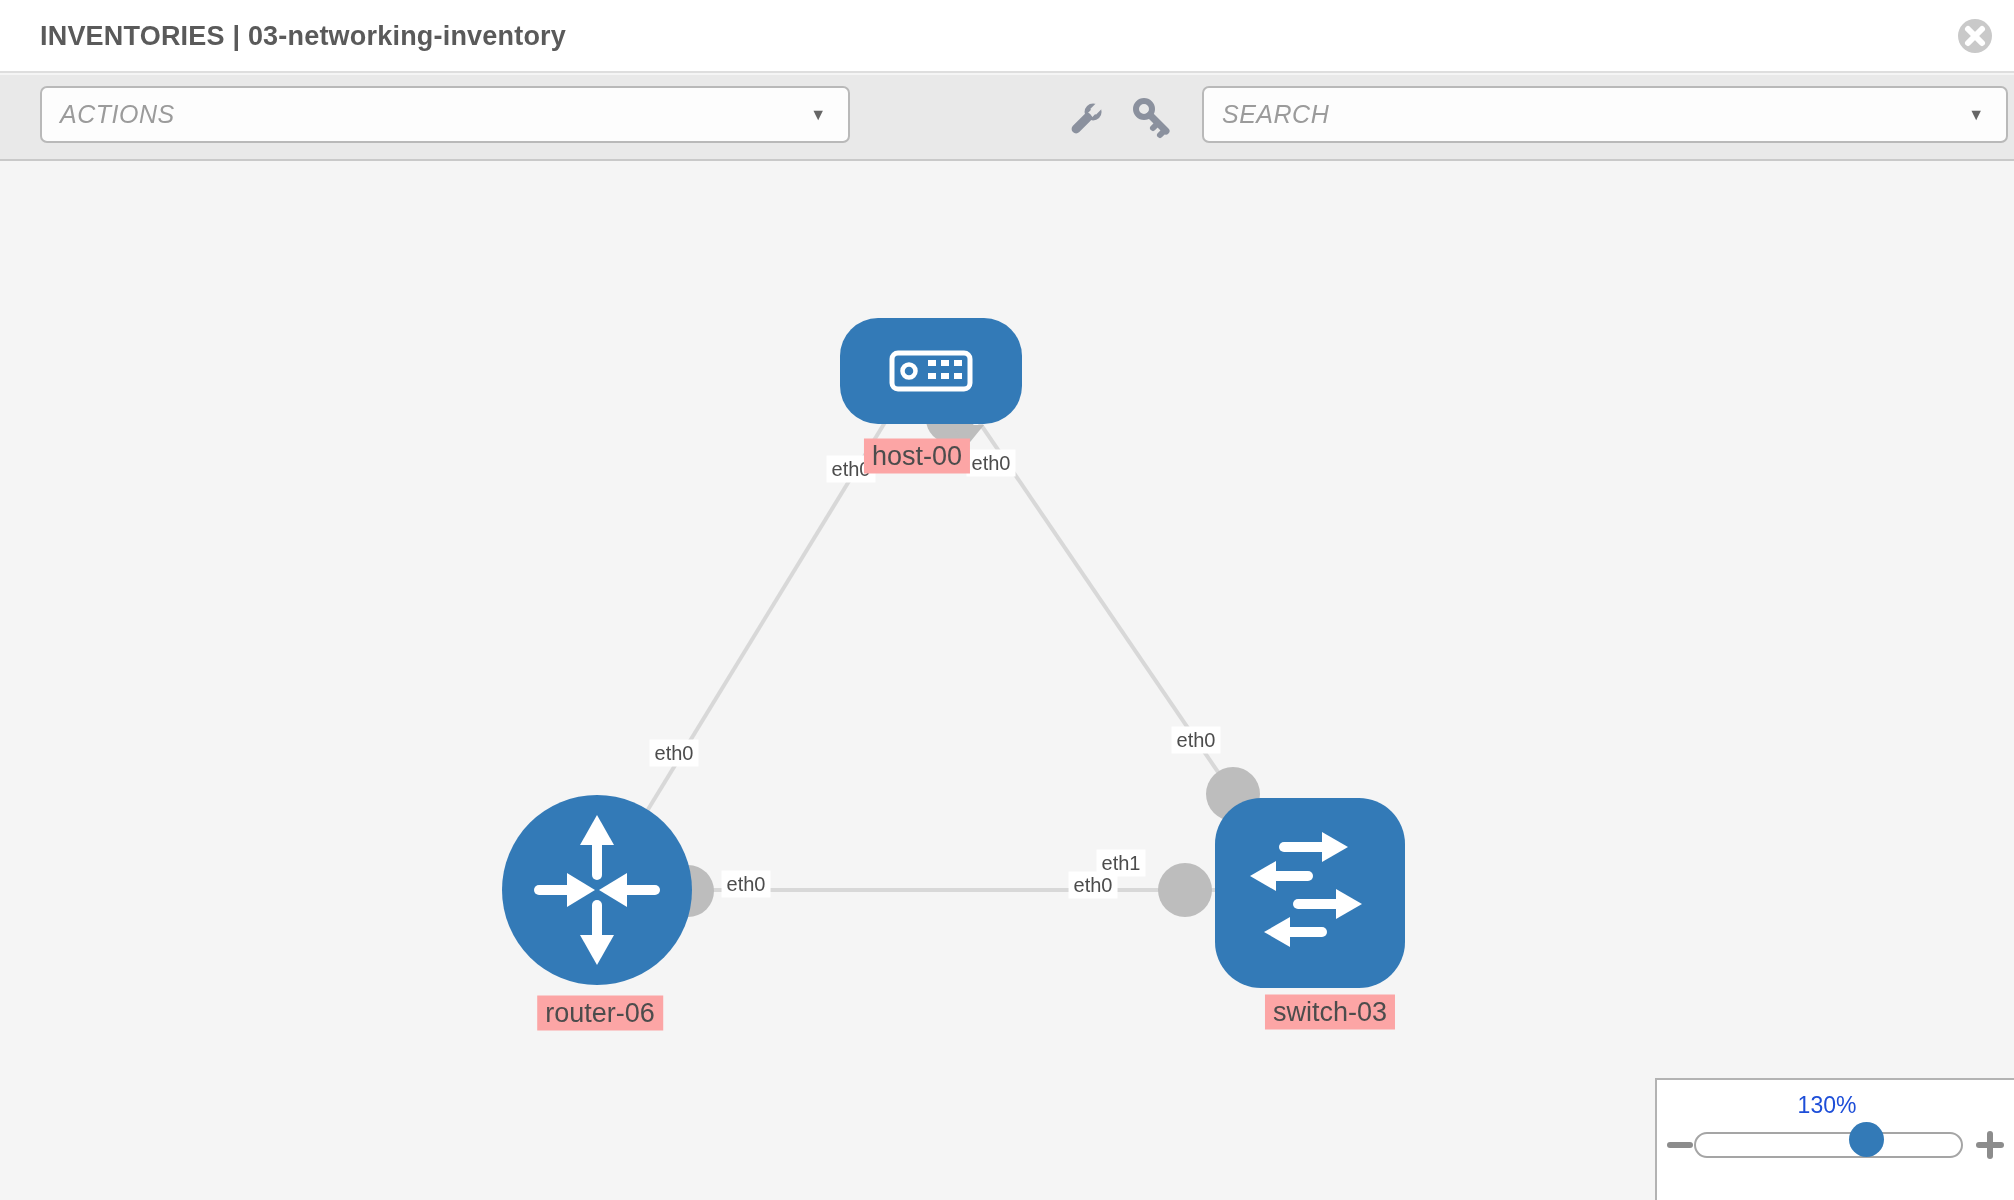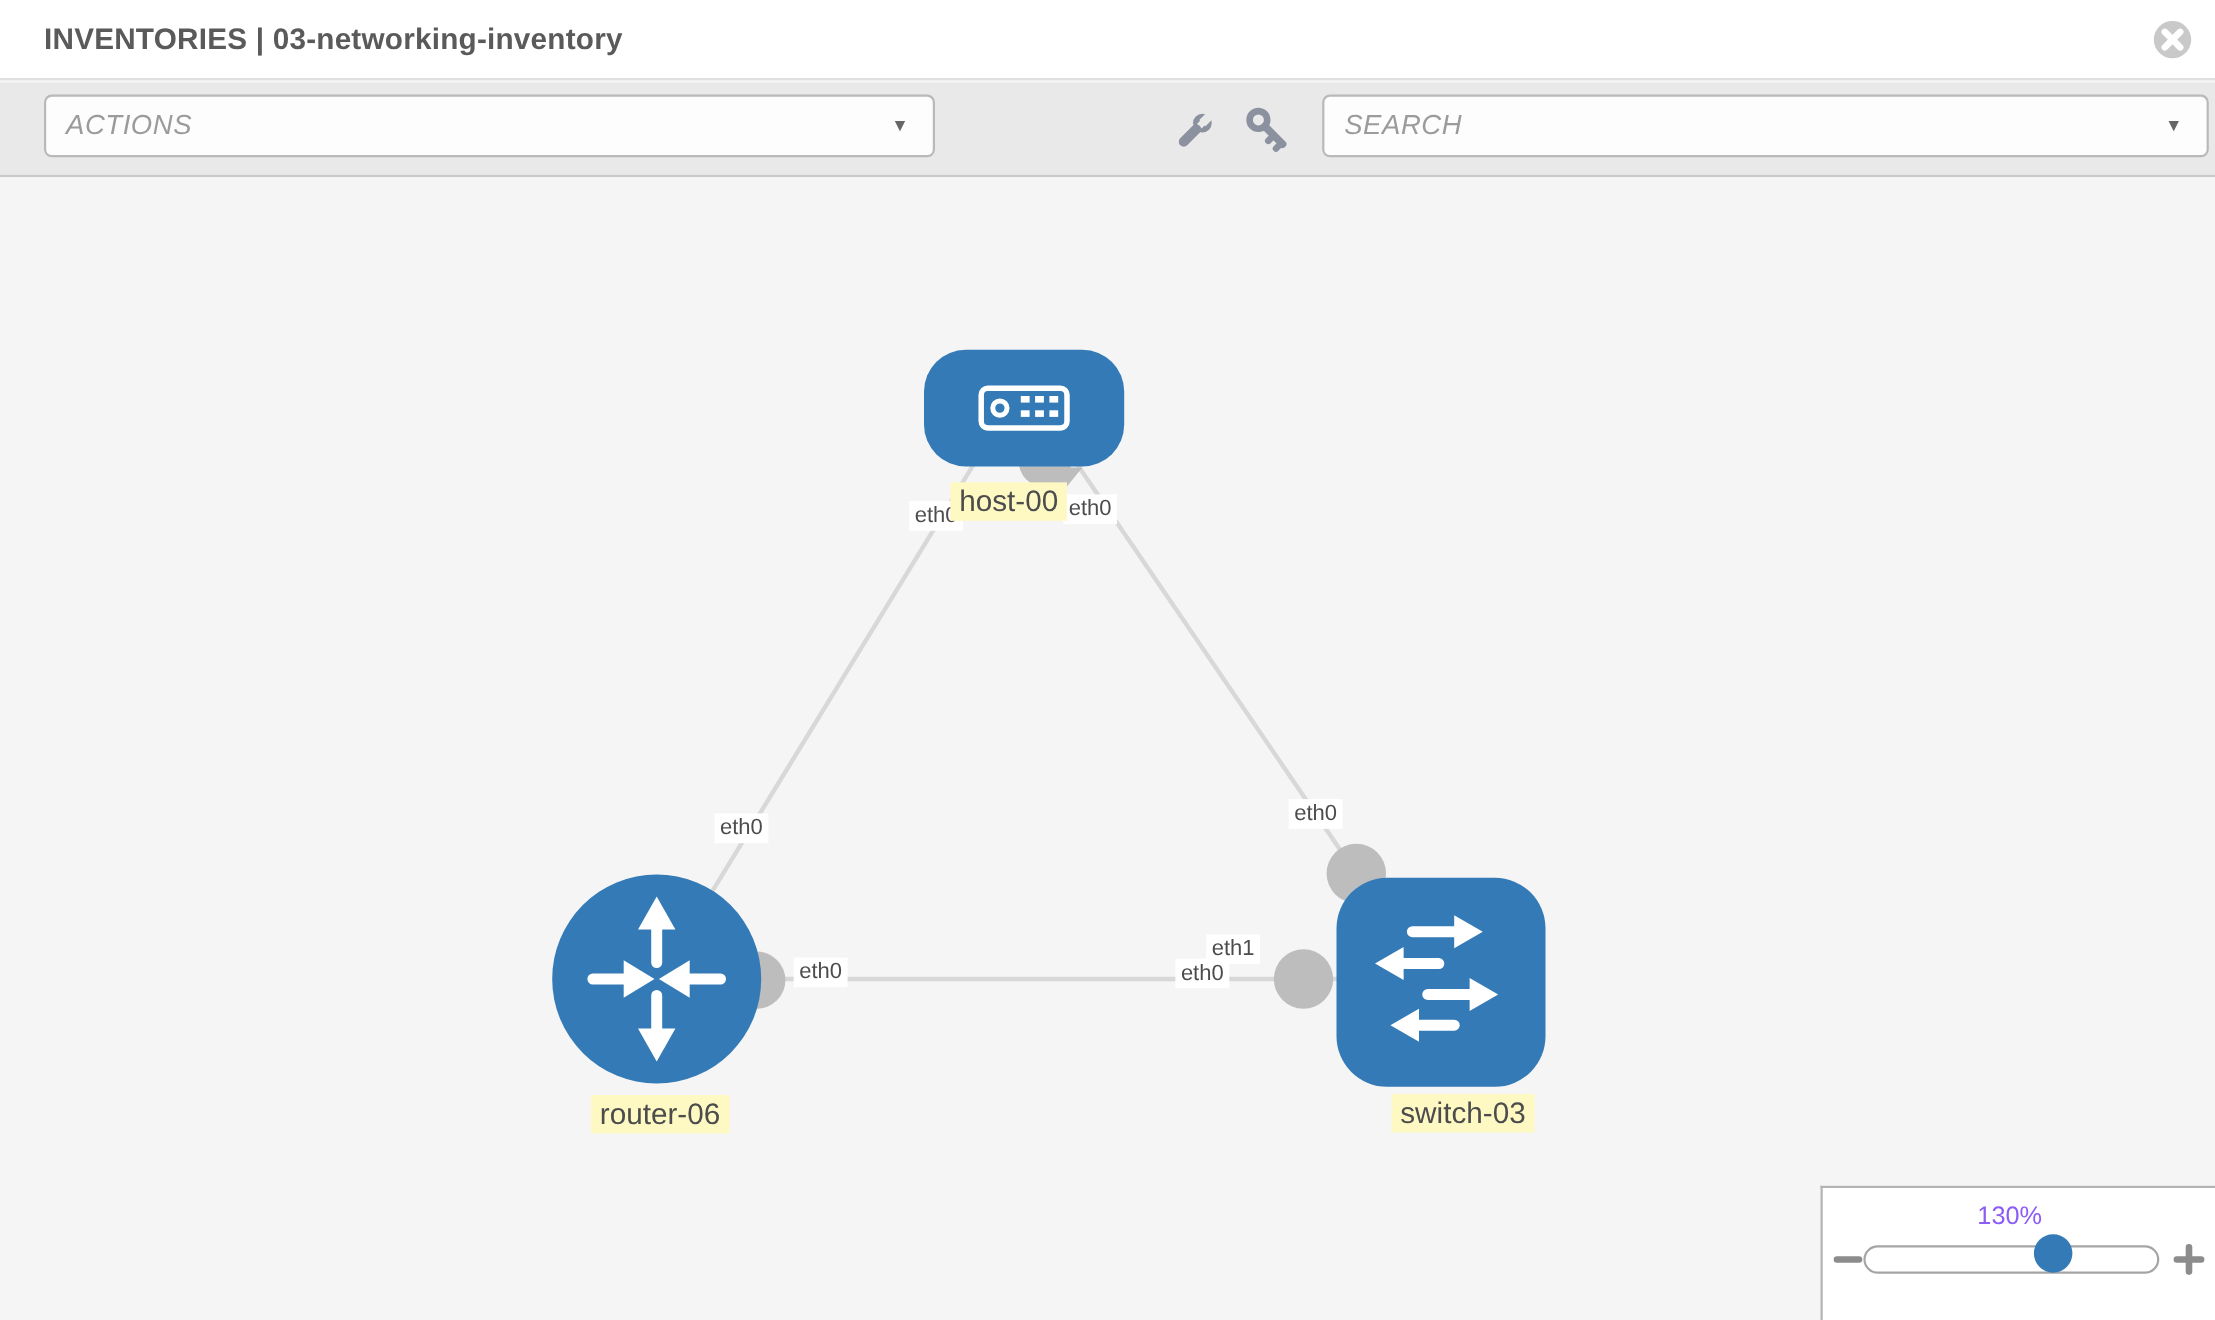--- a/index.html
+++ b/index.html
@@ -29,28 +29,28 @@
   .key-pos    { left:1128px; }
 
   
   .canvas { position:absolute; top:161px; left:0; width:2014px; height:1039px; background:#f5f5f5; }
   .net-svg { position:absolute; top:0; left:0; }
 
   
   .chip { position:absolute; transform:translate(-50%,-50%); background:#ffffff;
           color:#4c4c4c; font-size:20px; padding:2px 5px; white-space:nowrap; z-index:5; }
   .chip.front { z-index:7; }
-  .node-label { position:absolute; transform:translate(-50%,-50%); background:#fef9c3;
+  .node-label { position:absolute; transform:translate(-50%,-50%); background:#fca5a5;
                 color:#4c4c4c; font-size:27px; padding:2px 8px; white-space:nowrap; z-index:6; }
 
   
   .zoom-panel { position:absolute; right:0; bottom:0; width:359px; height:122px;
                 background:#ffffff; border-top:2px solid #b3b3b3; border-left:2px solid #b3b3b3; }
   .zoom-level { position:absolute; left:170px; top:12px; transform:translateX(-50%);
-                font-size:23px; color:#8b5cf6; }
+                font-size:23px; color:#1d4ed8; }
   .zoom-minus { position:absolute; left:10px; top:62px; width:26px; height:6px;
                 background:#8c8c8c; border-radius:3px; cursor:pointer; }
   .zoom-plus  { position:absolute; right:10px; top:51px; width:28px; height:28px; cursor:pointer; }
   .zoom-plus .h { position:absolute; left:0; top:11px; width:28px; height:6px; background:#8c8c8c; border-radius:3px; }
   .zoom-plus .v { position:absolute; left:11px; top:0; width:6px; height:28px; background:#8c8c8c; border-radius:3px; }
   .zoom-track { position:absolute; left:37px; top:52px; width:269px; height:26px;
                 background:#ffffff; border:2px solid #a5a5a5; border-radius:14px; cursor:pointer; }
   .zoom-thumb { position:absolute; left:192px; top:42px; width:35px; height:35px;
                 border-radius:50%; background:#337ab7; cursor:pointer; z-index:2; }
 </style>

